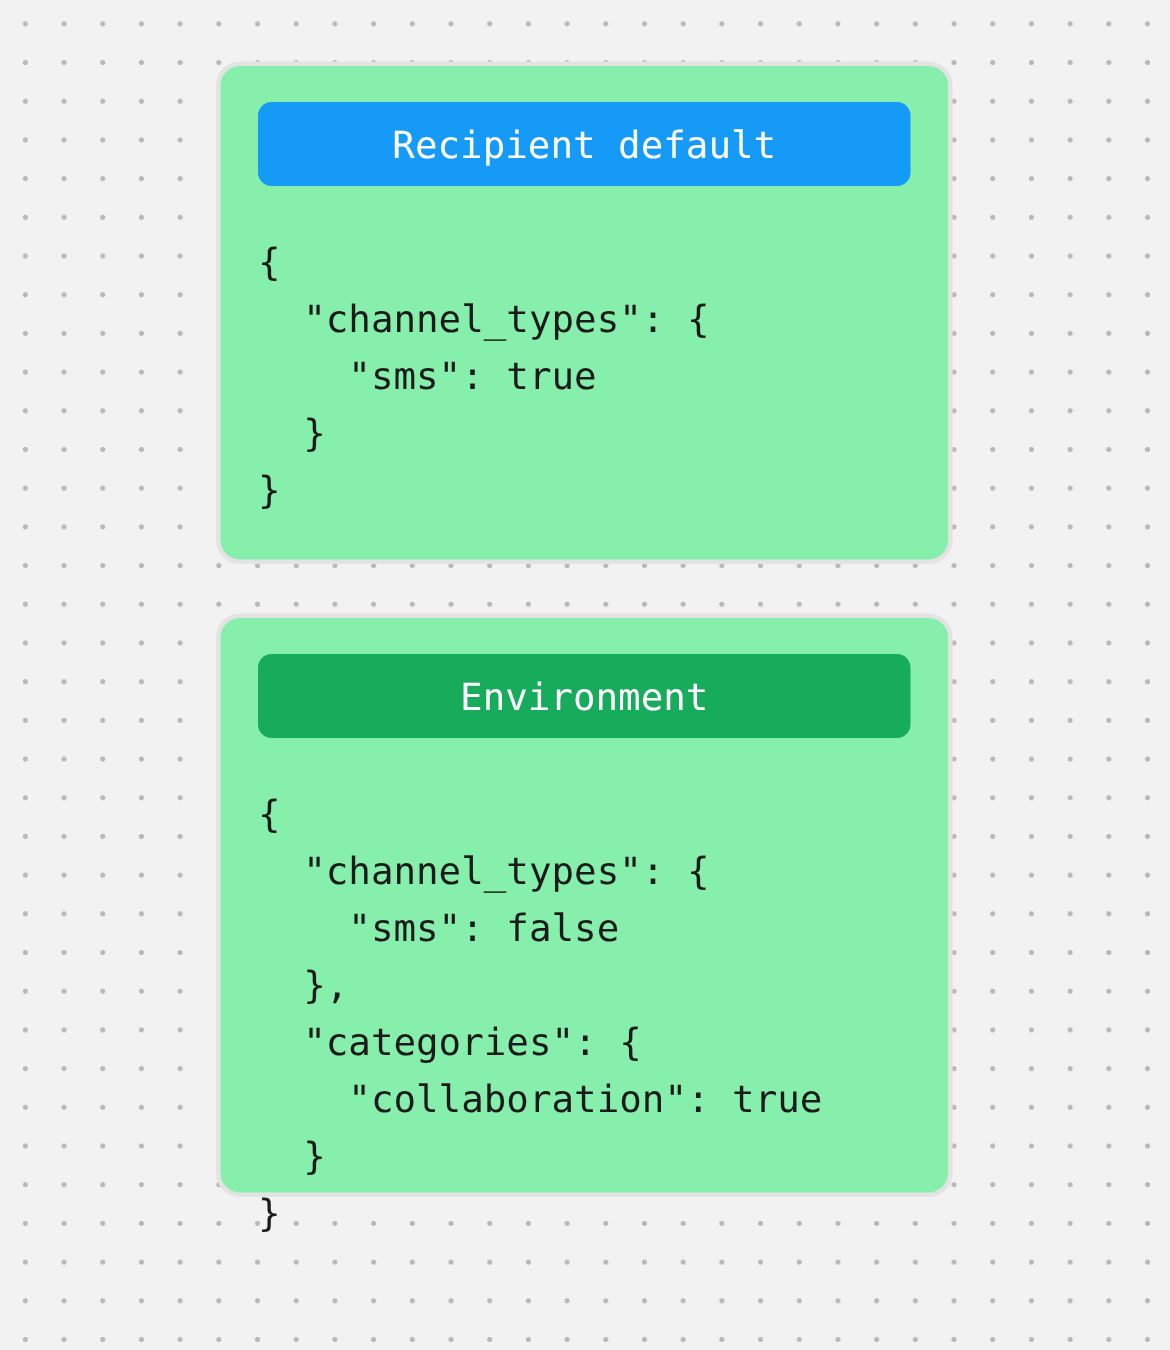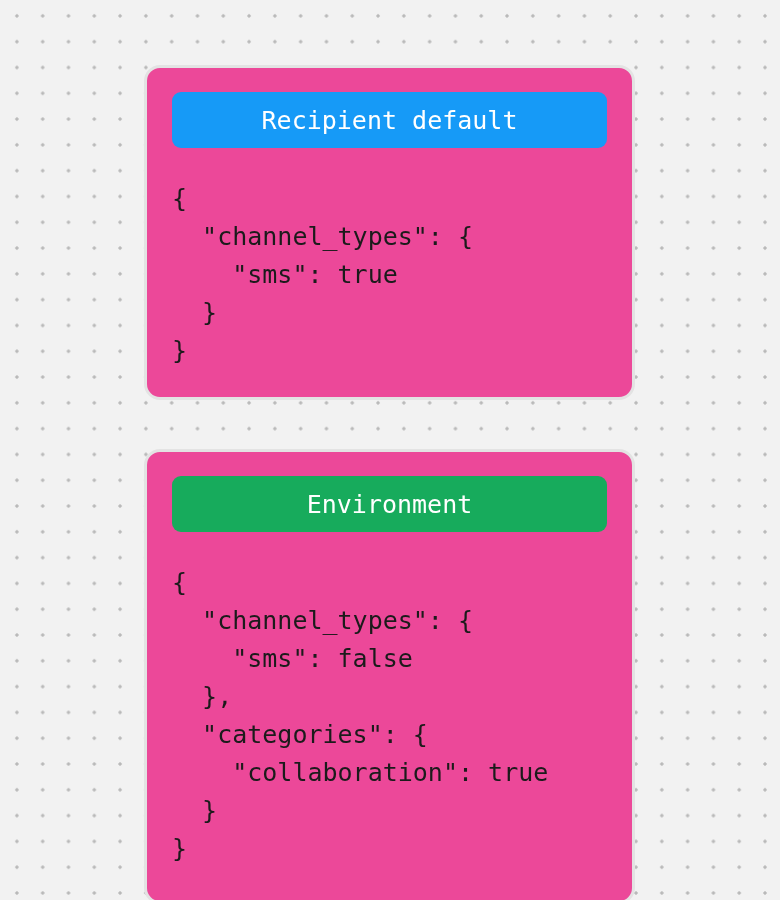--- a/index.html
+++ b/index.html
@@ -15,28 +15,27 @@
     background-image: radial-gradient(circle, #b9b9b9 1.5px, transparent 1.7px);
     background-size: 25.8px 25.8px;
     background-position: 4px 3px;
     font-family: "DejaVu Sans Mono", "Liberation Mono", monospace;
   }
   .card {
     position: absolute;
     left: 144px;
     width: 491px;
     box-sizing: border-box;
-    background: #ec4899;
+    background: #86efac;
     border: 3px solid #e3e3e3;
     border-radius: 16px;
     padding: 24px 25px;
-    margin-top: 24px;
   }
   .card-recipient { top: 41px;  height: 335px; }
-  .card-environment { top: 425px; height: 455px; }
+  .card-environment { top: 409px; height: 389px; }
   .pill {
     height: 56px;
     border-radius: 9px;
     display: flex;
     align-items: center;
     justify-content: center;
     color: #ffffff;
     font-size: 25px;
     font-family: "DejaVu Sans Mono", "Liberation Mono", monospace;
     white-space: pre;

